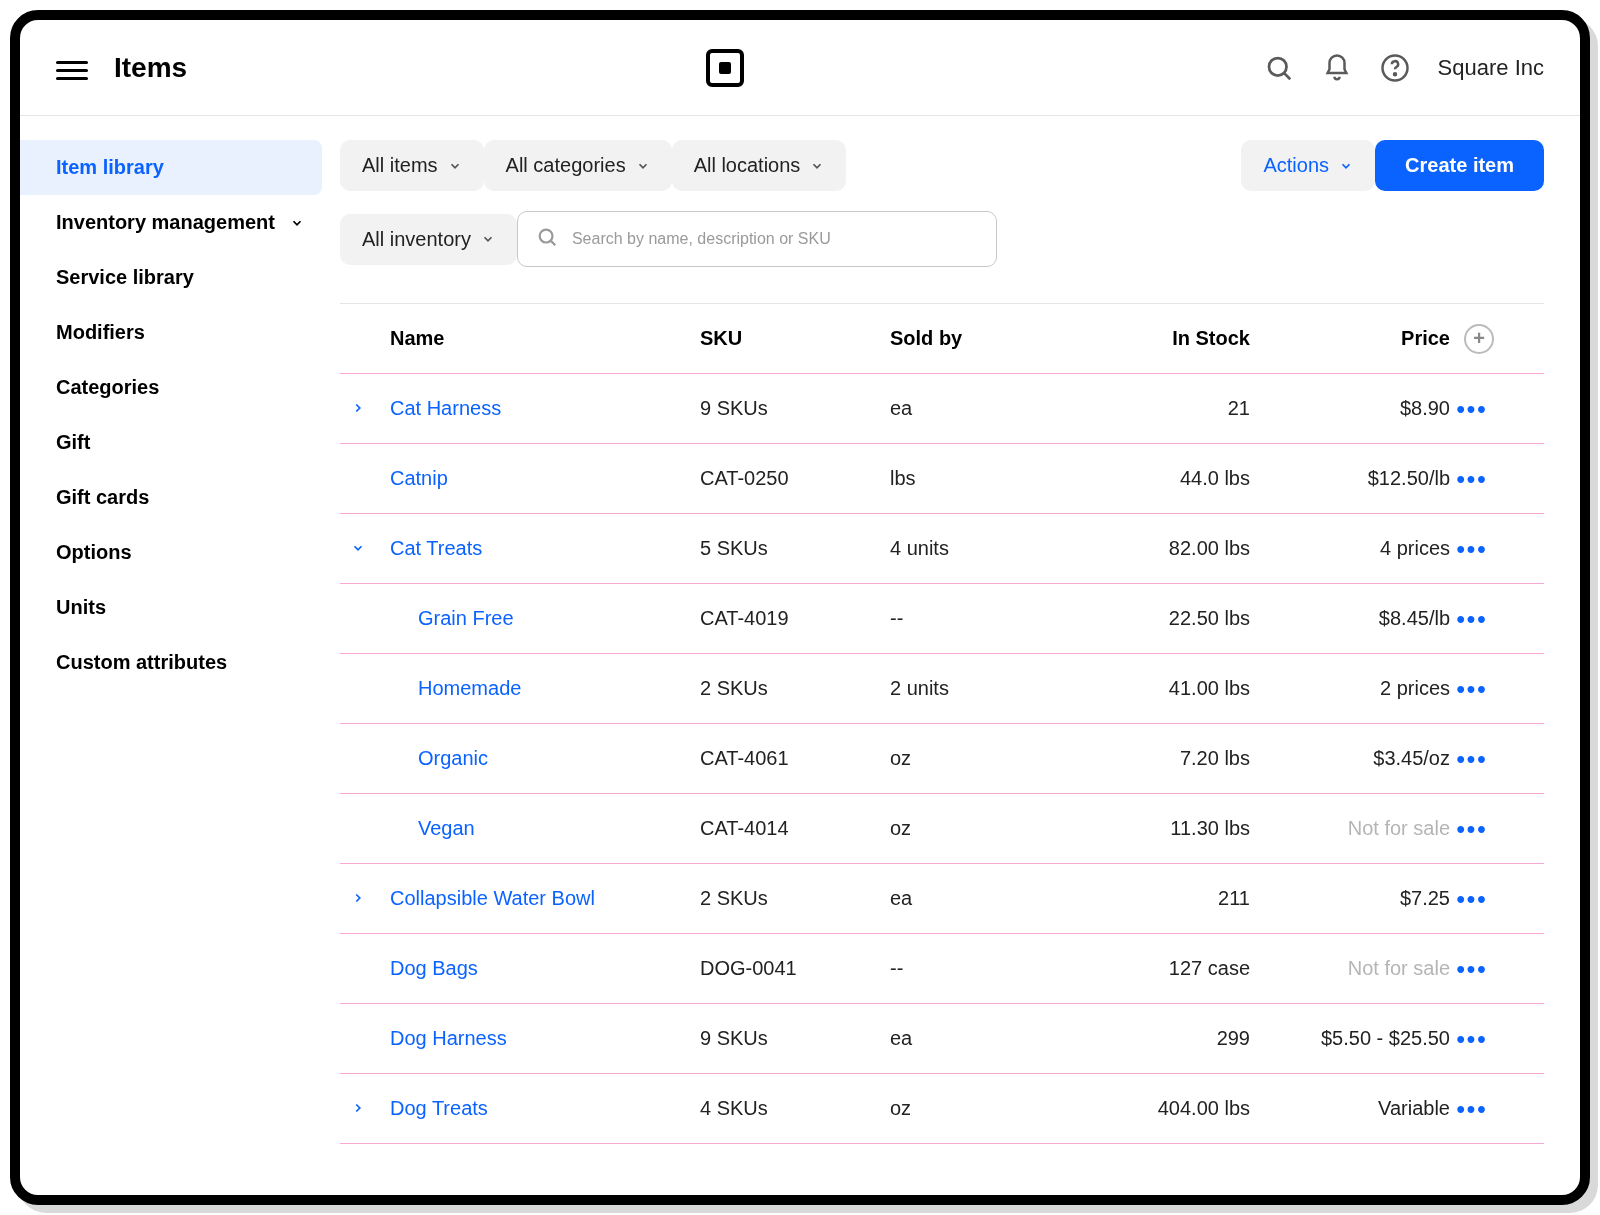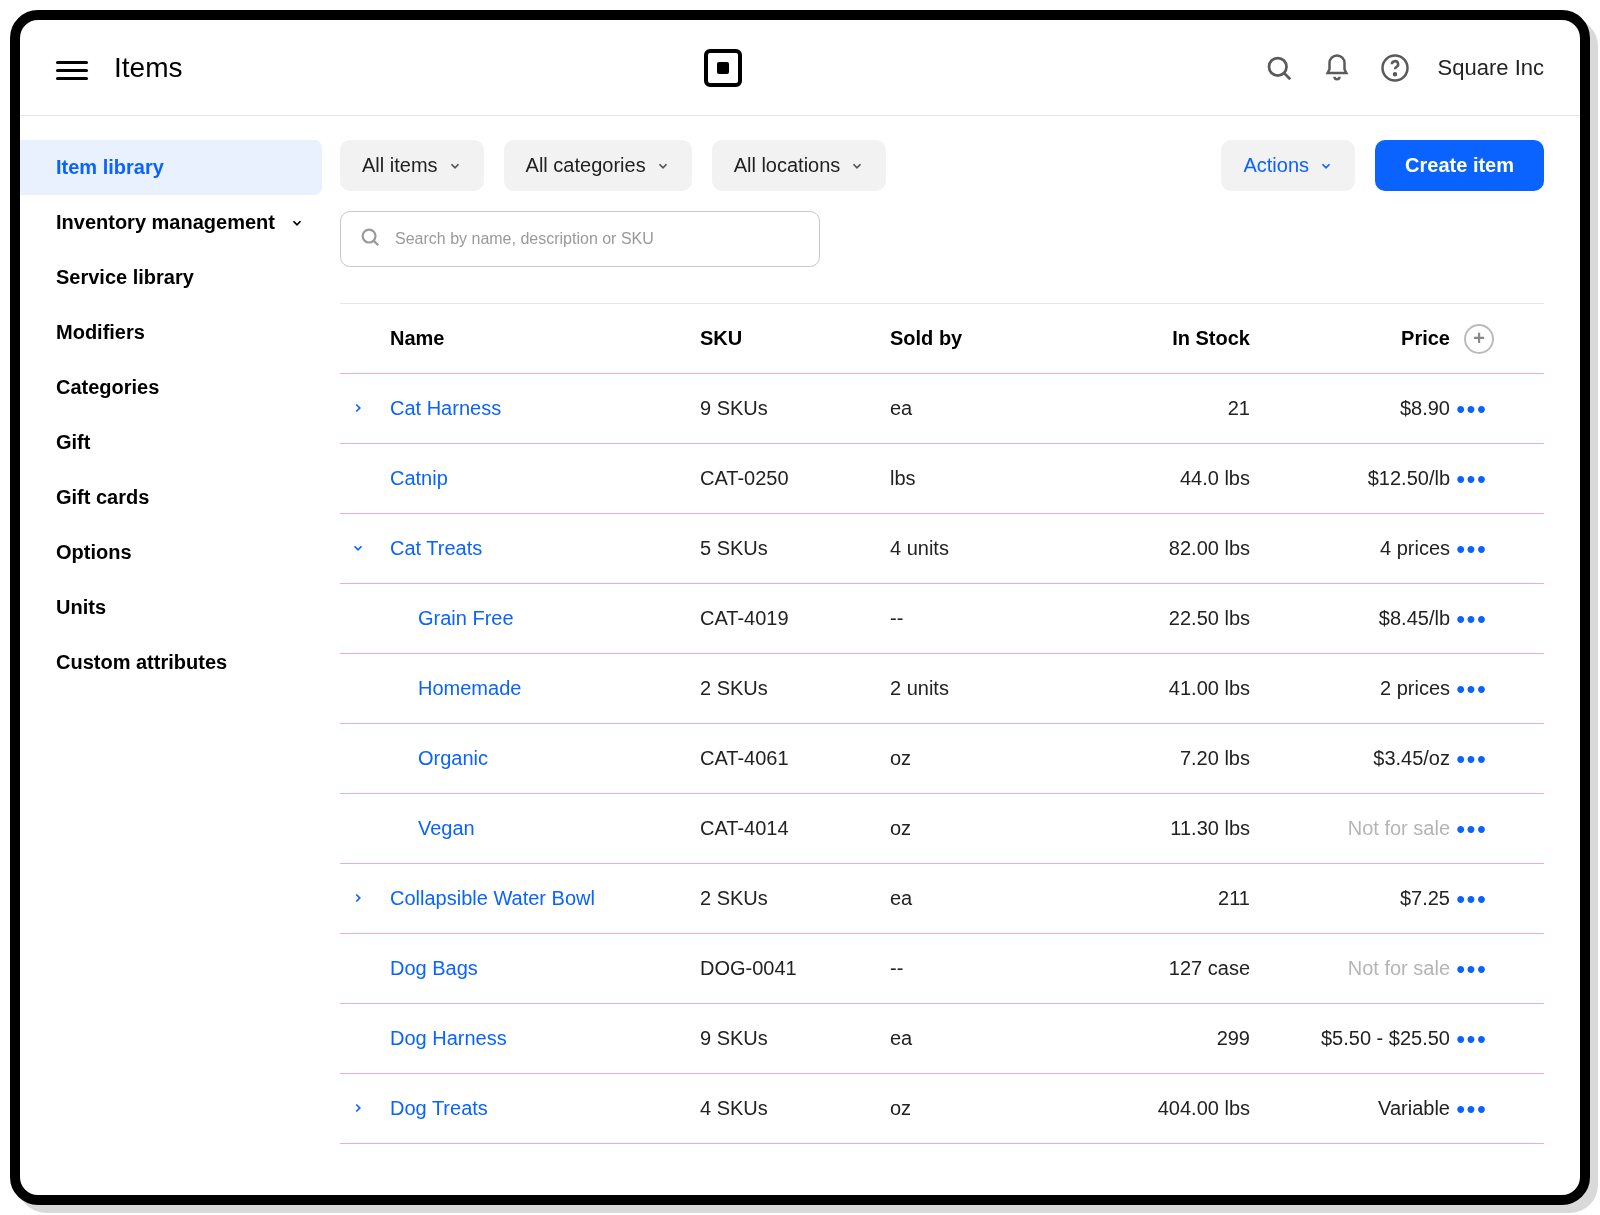--- a/index.html
+++ b/index.html
@@ -26,21 +26,21 @@
   .topbar {
     height: 96px;
     border-bottom: 1px solid #e5e5e5;
     display: flex;
     align-items: center;
     padding: 0 36px;
     gap: 26px;
   }
   .hamburger { width: 32px; height: 24px; cursor: pointer; }
   .hamburger div { height: 3px; background: #000; margin: 5px 0; border-radius: 2px; }
-  .page-title { font-size: 28px; font-weight: 400; }
+  .page-title { font-size: 28px; font-weight: 700; }
   .topbar-center { flex: 1; display: flex; justify-content: center; }
   .square-logo {
     width: 38px; height: 38px; border: 4px solid #000; border-radius: 6px;
     display: flex; align-items: center; justify-content: center;
   }
   .square-logo::after { content: ""; width: 12px; height: 12px; background: #000; border-radius: 2px; }
   .topbar-right { display: flex; align-items: center; gap: 28px; }
   .icon-btn { cursor: pointer; color: #5a5a5a; }
   .icon-btn svg { width: 30px; height: 30px; display: block; }
   .org-name { font-size: 22px; font-weight: 500; color: #222; }
@@ -70,21 +70,21 @@
     margin-right: 18px;
   }
 
   .main {
     flex: 1;
     padding: 24px 36px 0 0;
     overflow: hidden;
   }
 
   
-  .filter-row { display: flex; align-items: center; gap: 20px; flex-wrap: wrap; }
+  .filter-row { display: flex; align-items: center; flex-wrap: wrap; }
   .filter-row + .filter-row { margin-top: 20px; }
   .pill {
     background: #f2f2f2;
     border-radius: 10px;
     padding: 14px 22px;
     font-size: 20px;
     font-weight: 500;
     display: inline-flex;
     align-items: center;
     gap: 10px;
@@ -258,20 +258,28 @@
                 <polyline points="6 9 12 15 18 9"></polyline>
               </svg>
             </span>
       </div>
       <div class="pill primary">
         <span>Create item</span>
       </div>
     </div>
 
     <div class="filter-row">
+      <div class="pill">
+        <span>All inventory</span>
+        <span class="chev">
+              <svg viewBox="0 0 24 24" fill="none" stroke="#555" stroke-width="3">
+                <polyline points="6 9 12 15 18 9"></polyline>
+              </svg>
+            </span>
+      </div>
       <div class="search-box">
         <span>
           <svg width="22" height="22" viewBox="0 0 24 24" fill="none" stroke="#9a9a9a" stroke-width="2.4">
             <circle cx="11" cy="11" r="7"></circle>
                 <line x1="21" y1="21" x2="16.5" y2="16.5"></line>
           </svg>
         </span>
         <input type="text" placeholder="Search by name, description or SKU" style="">
       </div>
     </div>

